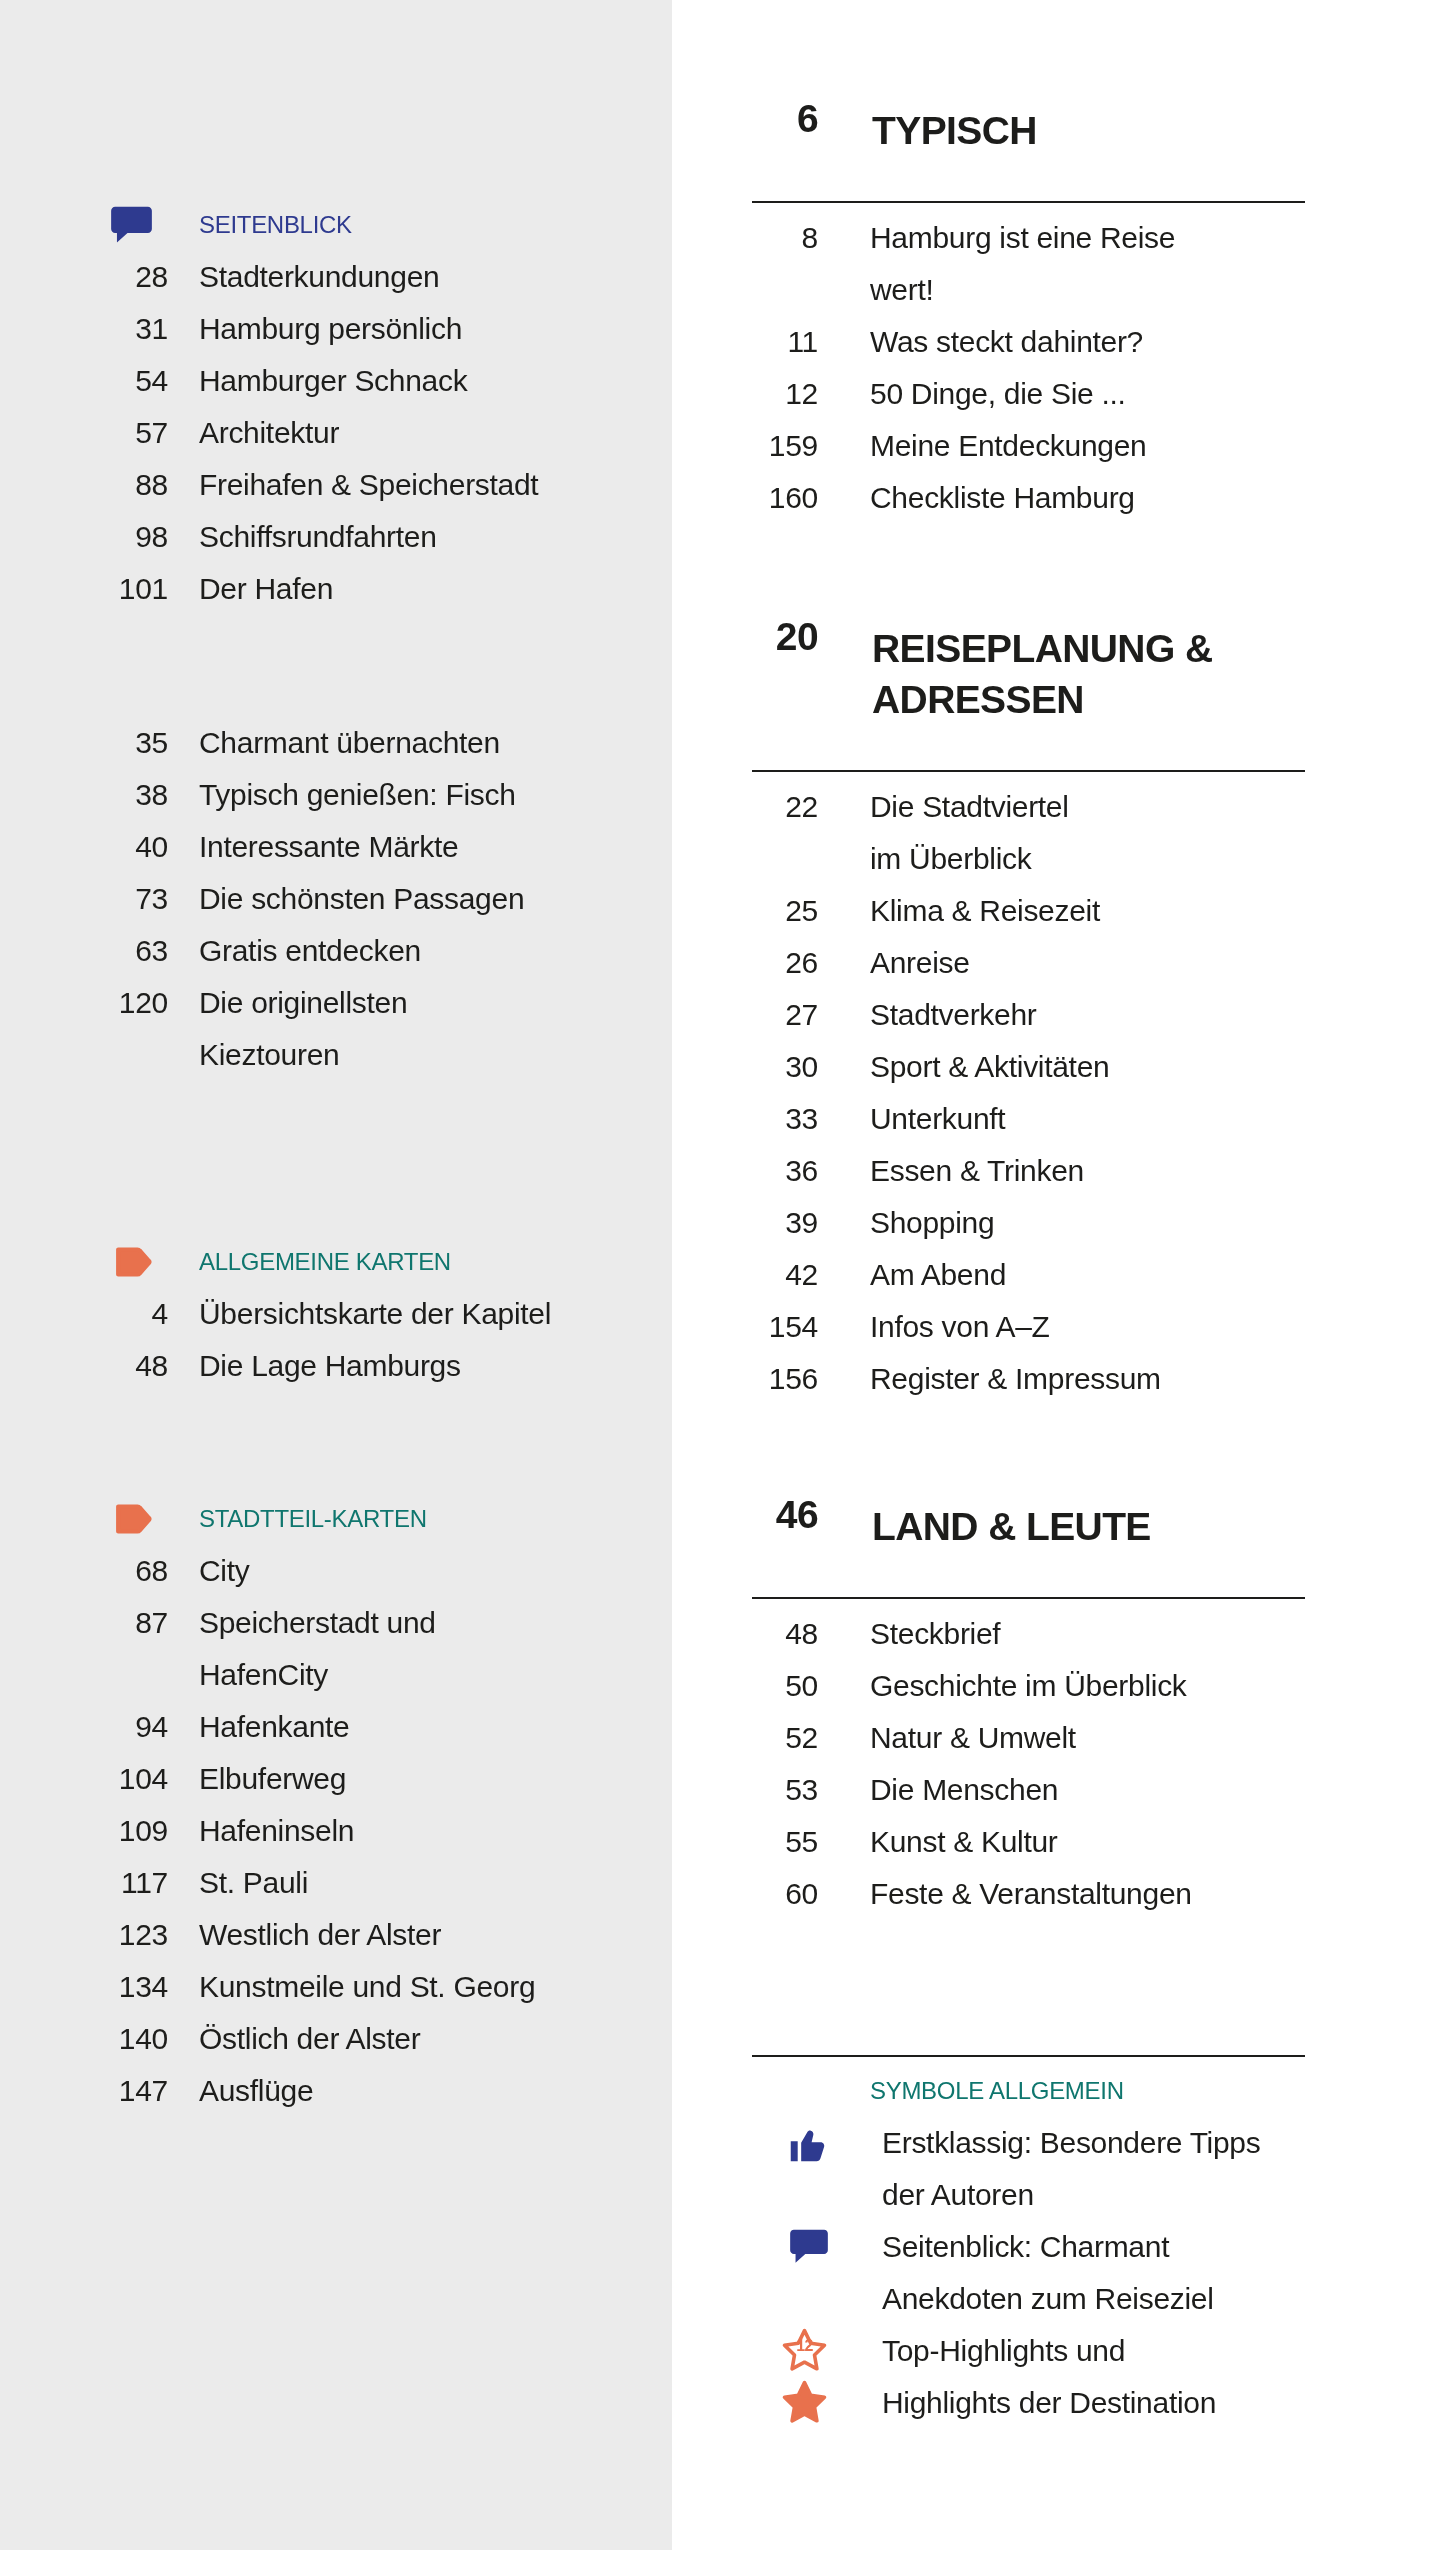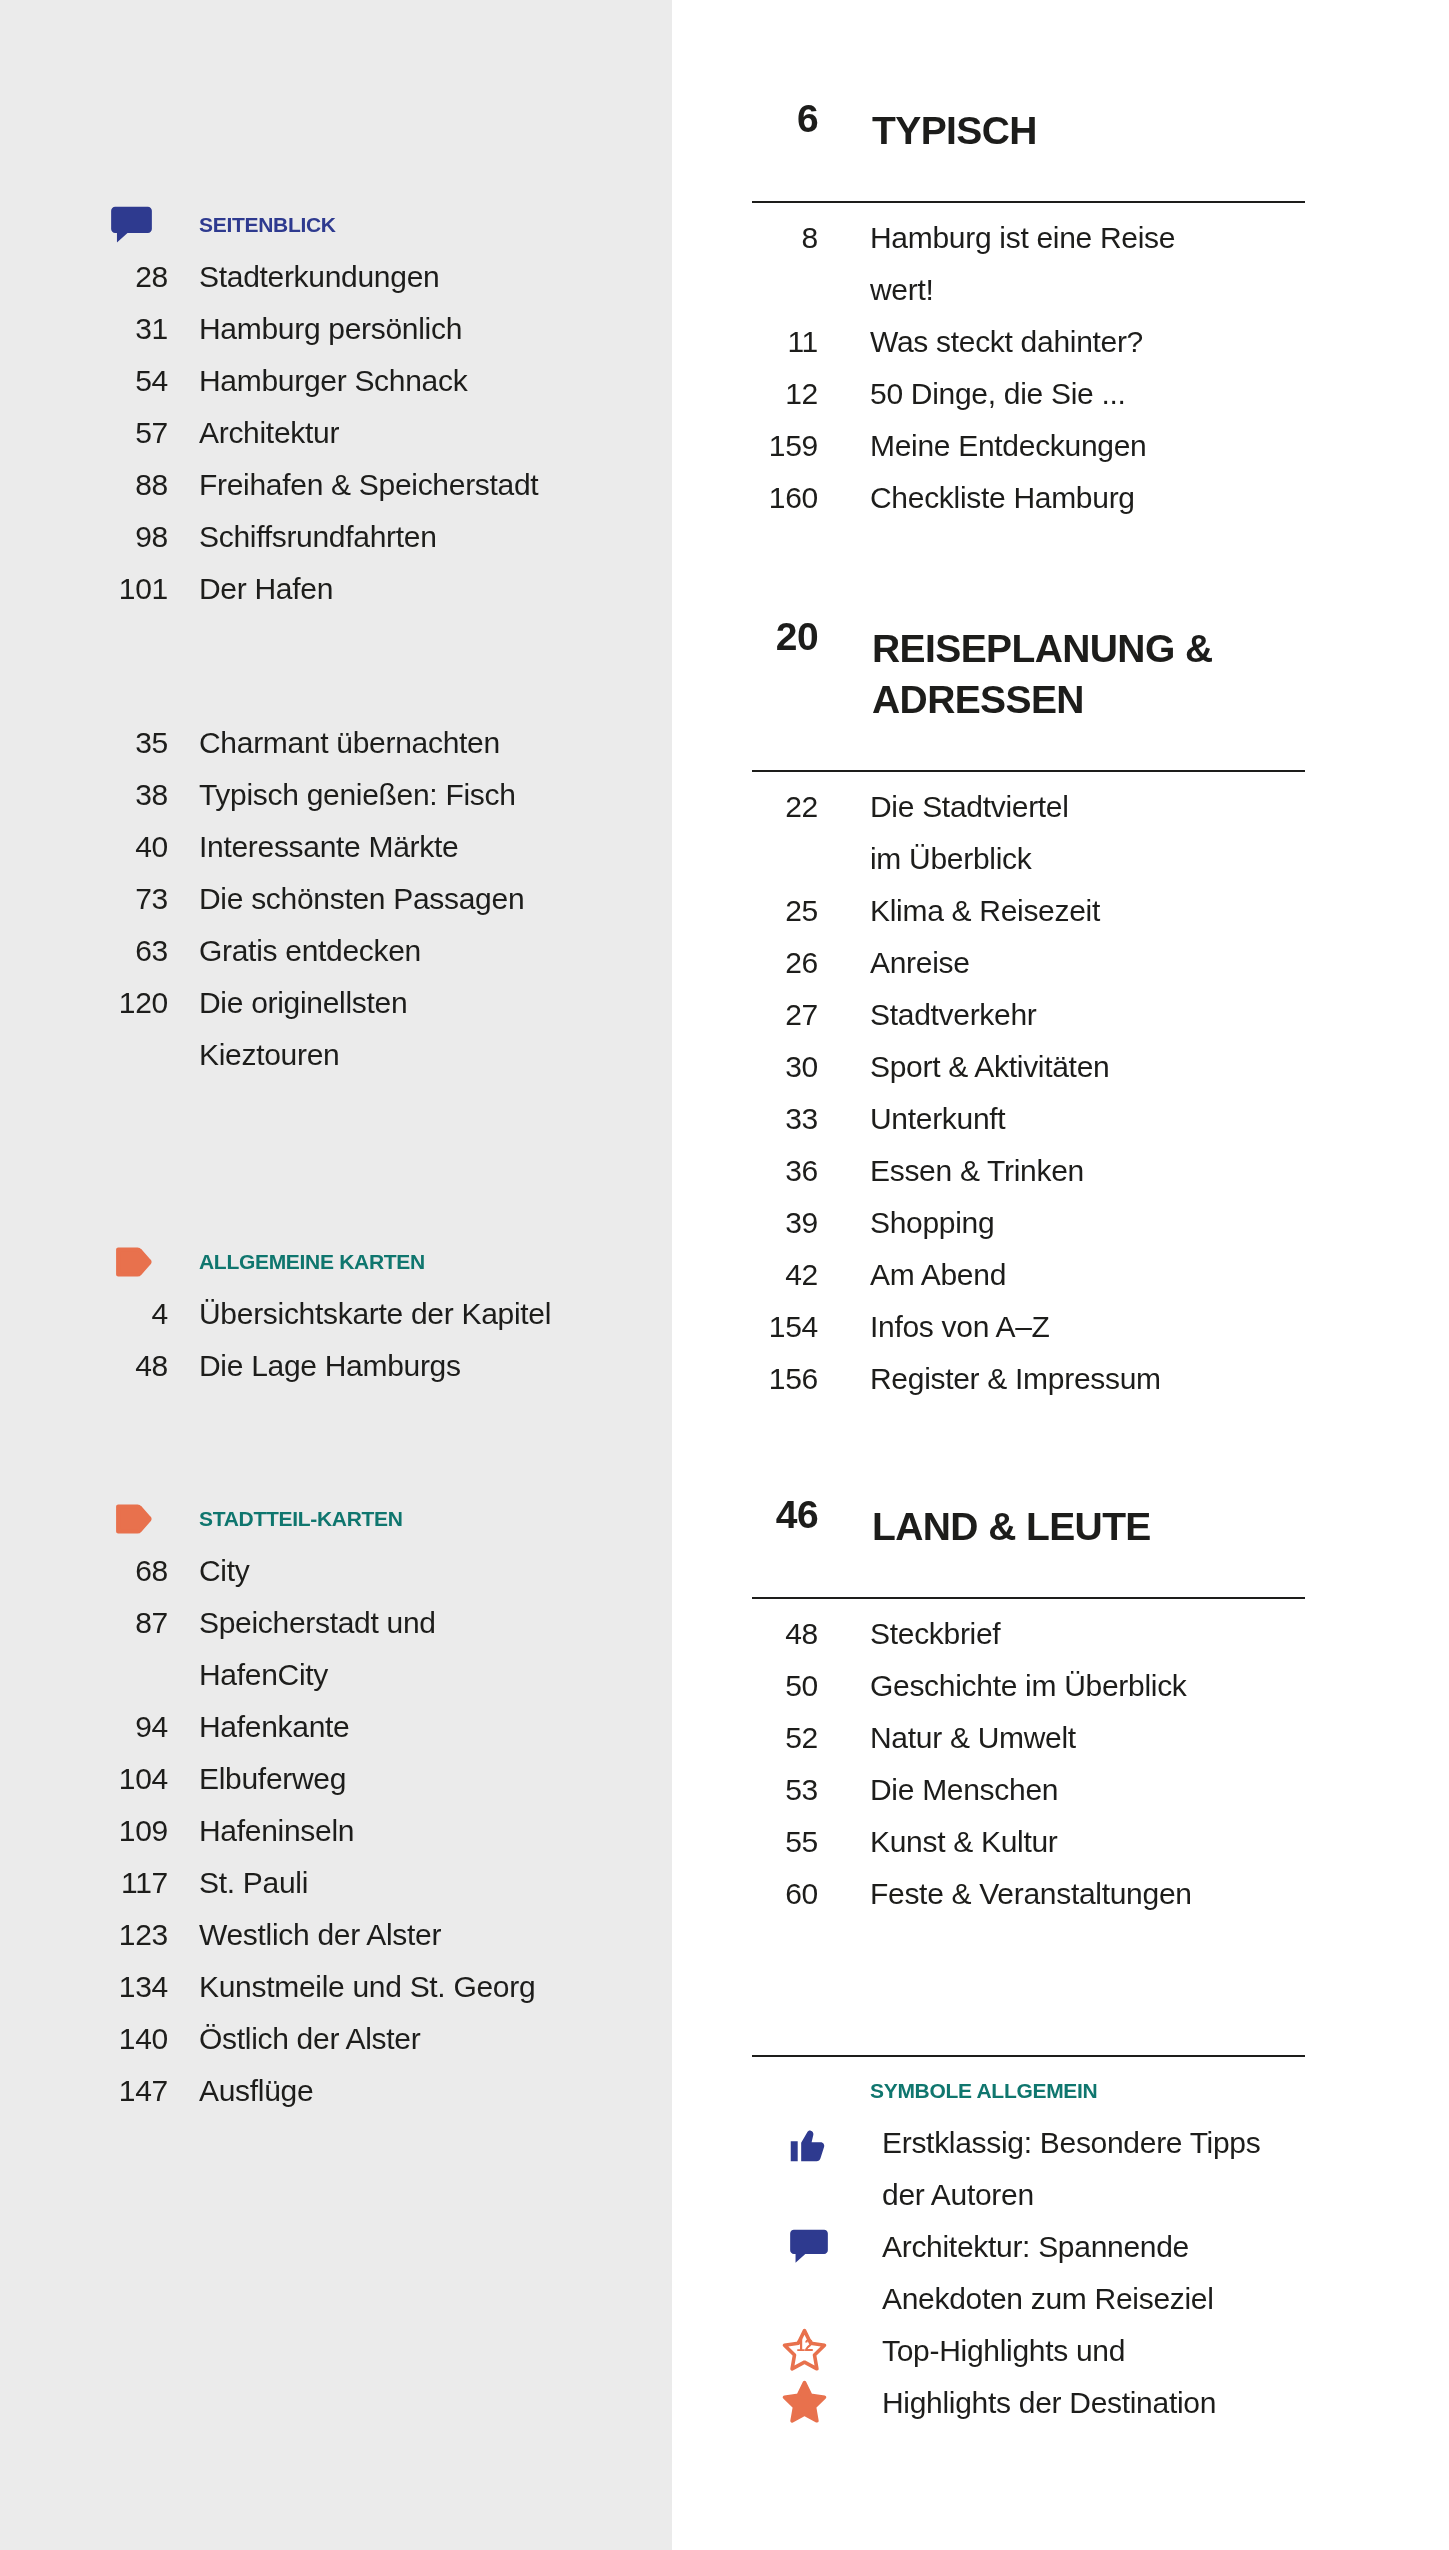--- a/index.html
+++ b/index.html
@@ -20,21 +20,21 @@
   .row { display:flex; align-items:flex-start; font-size:30px; line-height:52px; letter-spacing:-0.3px; }
   .num { flex:none; width:168px; text-align:right; }
   .right-sec .num { width:66px; }
   .label { flex:1; margin-left:31px; white-space:pre-line; }
   .right-sec .label { margin-left:52px; }
 
   .icon-cell { display:flex; align-items:center; justify-content:flex-end; height:52px; padding-right:14.5px; }
   .sym-cell { flex:none; width:78px; padding-right:0; justify-content:flex-end; }
   .right-sec .sym-label { }
 
-  .head-title { font-weight:bold; font-size:21px; letter-spacing:-0.3px; }
+  .head-title { font-weight:normal; font-size:24px; letter-spacing:-0.3px; }
   .navy { color:#2e3a8f; }
   .dark { color:#0f766e; }
 
   .bighead { display:flex; align-items:flex-start; font-size:39px; font-weight:bold; line-height:51px; letter-spacing:-0.6px; }
   .h-num { flex:none; width:66px; text-align:right; }
   .h-title { margin-left:54px; white-space:pre-line;margin-top:12px; }
 
   .rule { height:2.4px; background:#1d1d1b; margin-top:45px; }
   .rule-top { margin-top:0; }
   .entries { margin-top:8.5px; }
@@ -321,21 +321,21 @@
       </span>
       <span class="label sym-label">Erstklassig: Besondere Tipps
 der Autoren</span>
     </div>
     <div class="row">
       <span class="icon-cell sym-cell">
         <svg width="42" height="37" viewBox="0 0 24 22">
             <path fill="#2e3a8f" d="M3 1h18c1.2 0 2.2 1 2.2 2.2v10c0 1.2-1 2.2-2.2 2.2H9.8L4 20.6v-5.2H3c-1.2 0-2.2-1-2.2-2.2v-10C.8 2 1.8 1 3 1z"></path>
           </svg>
       </span>
-      <span class="label sym-label">Architektur: Spannende
+      <span class="label sym-label">Seitenblick: Charmant
 Anekdoten zum Reiseziel</span>
     </div>
     <div class="row">
       <span class="icon-cell sym-cell">
         <svg width="51" height="48" viewBox="0 0 24 24" style="font-size:50px">
           <path fill="#ffffff" stroke="#e8714d" stroke-width="1.8" stroke-linejoin="round" d="M12 1.8l3.1 6.3 6.9 1-5 4.9 1.2 6.9-6.2-3.3-6.2 3.3 1.2-6.9-5-4.9 6.9-1z"></path>
           <text x="12" y="12.2" text-anchor="middle" font-size="8" font-weight="bold" fill="#e8714d" font-family="Liberation Sans, sans-serif">12</text>
         </svg>
       </span>
       <span class="label sym-label">Top-Highlights und</span>

